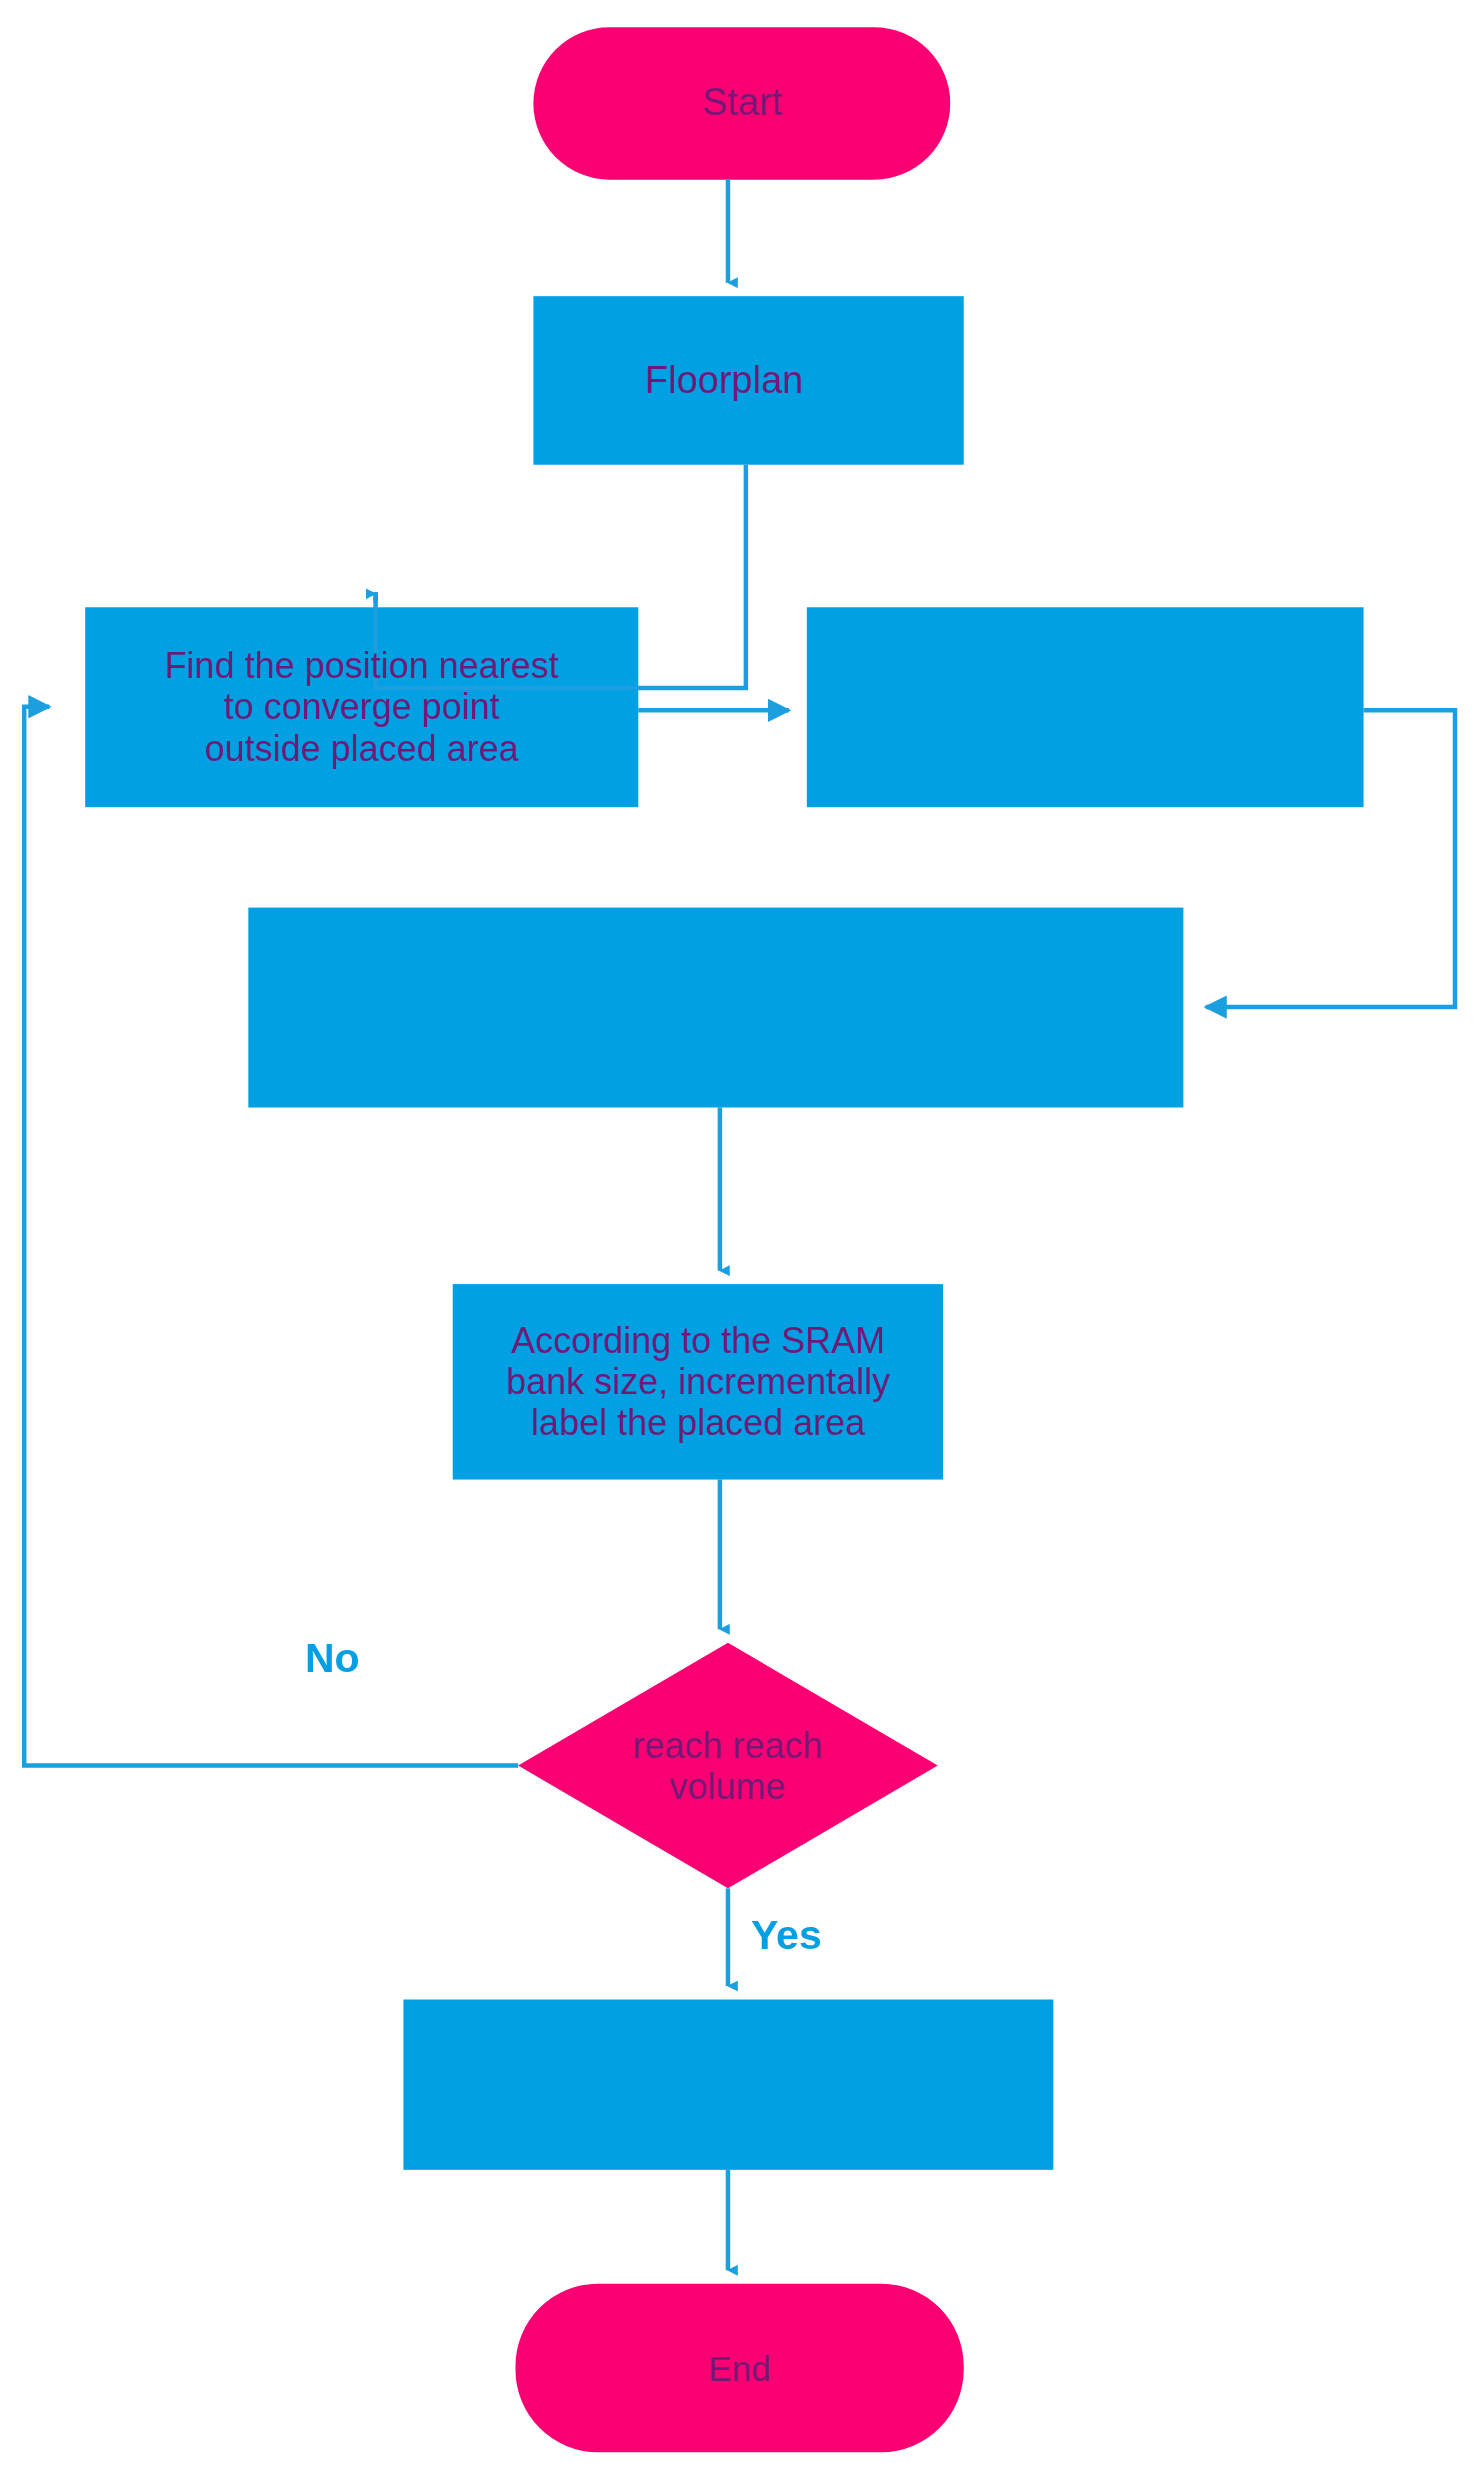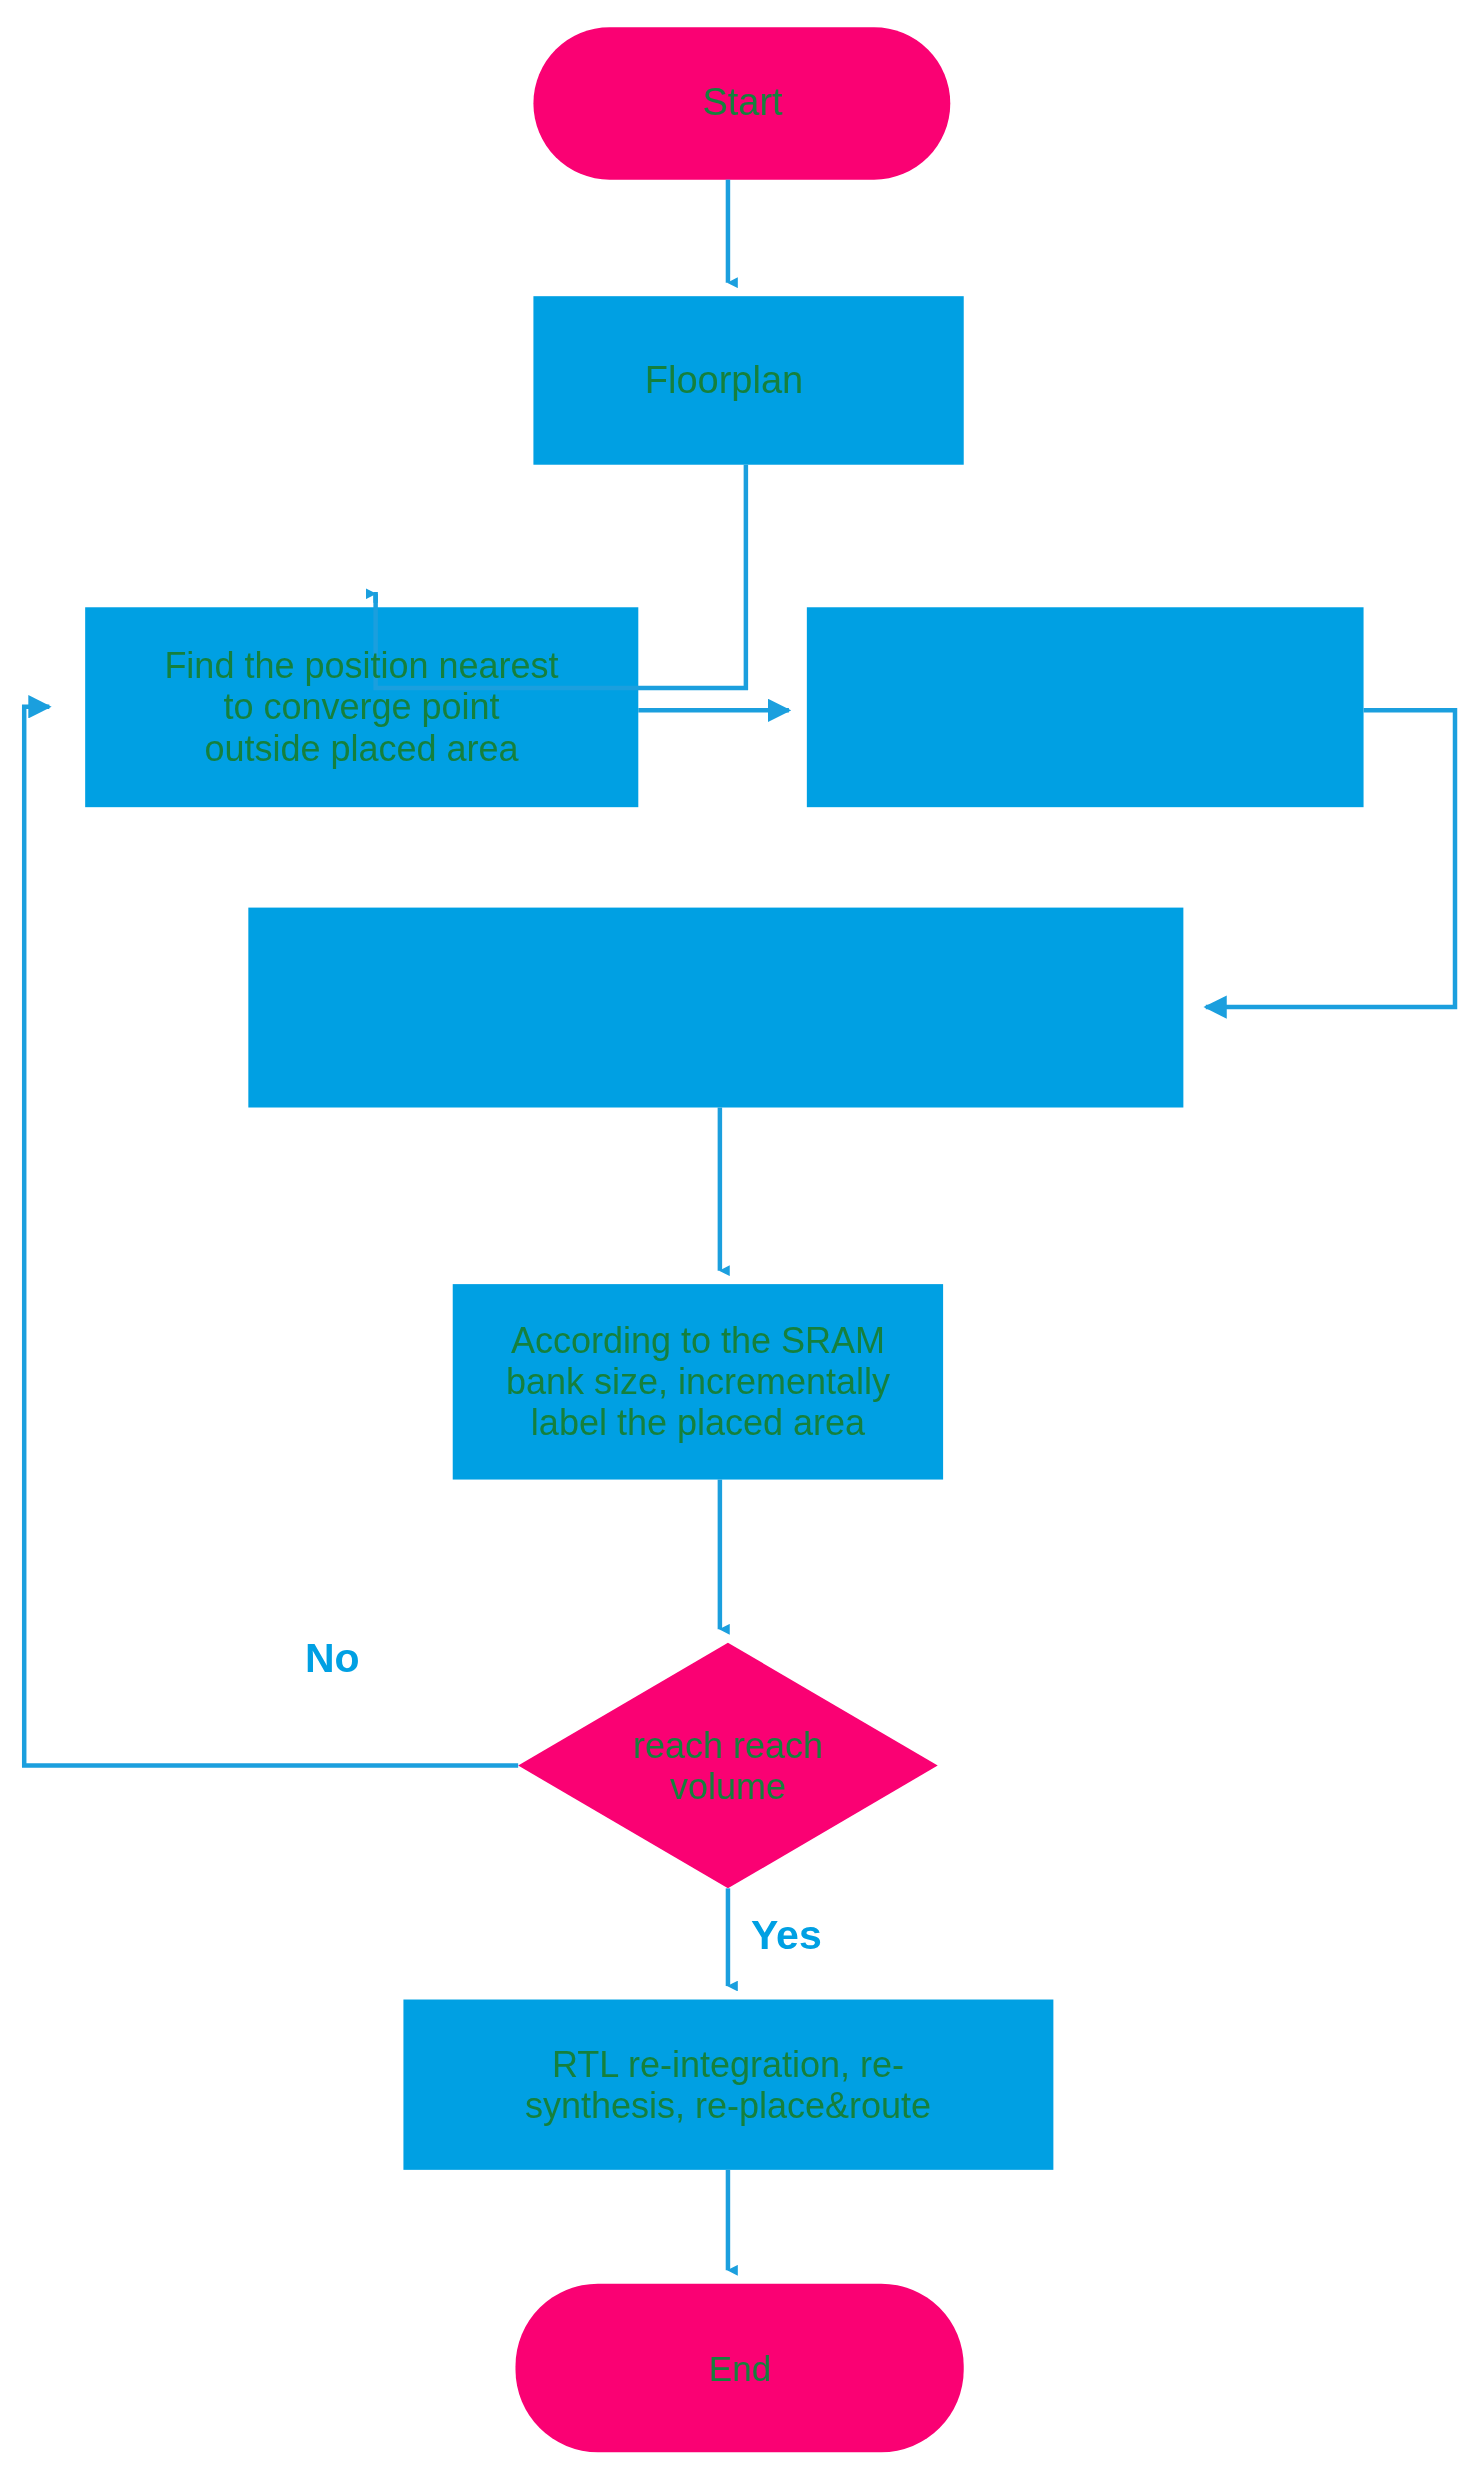--- a/index.html
+++ b/index.html
@@ -25,21 +25,21 @@
     top: 0;
     width: 1481px;
     height: 2475px;
   }
   .node-label {
     position: absolute;
     display: flex;
     align-items: center;
     justify-content: center;
     text-align: center;
-    color: #15803d;
+    color: #701a75;
     font-family: "Liberation Sans", sans-serif;
     font-weight: 400;
     line-height: 1.14;
     white-space: pre-line;
     pointer-events: none;
   }
   .edge-label {
     position: absolute;
     color: #00A0E3;
     font-family: "Liberation Sans", sans-serif;
@@ -112,22 +112,20 @@
 
 
 
   <div class="node-label" style="left:453px; top:1284px; width:490px; height:195px; font-size:36px;">According to the SRAM
 bank size, incrementally
 label the placed area</div>
 
   <div class="node-label" style="left:574px; top:1681px; width:308px; height:170px; font-size:36px;">reach reach
 volume</div>
 
-  <div class="node-label" style="left:403px; top:2000px; width:650px; height:170px; font-size:36px;">RTL re-integration, re-
-synthesis, re-place&amp;route</div>
 
   <div class="node-label" style="left:516px; top:2284px; width:448px; height:169px; font-size:35px;">End</div>
 
   <div class="edge-label" style="left:305px; top:1635px; font-size:41px;">No</div>
 
   <div class="edge-label" style="left:751px; top:1912px; font-size:41px;">Yes</div>
 
 </div>
 
 

